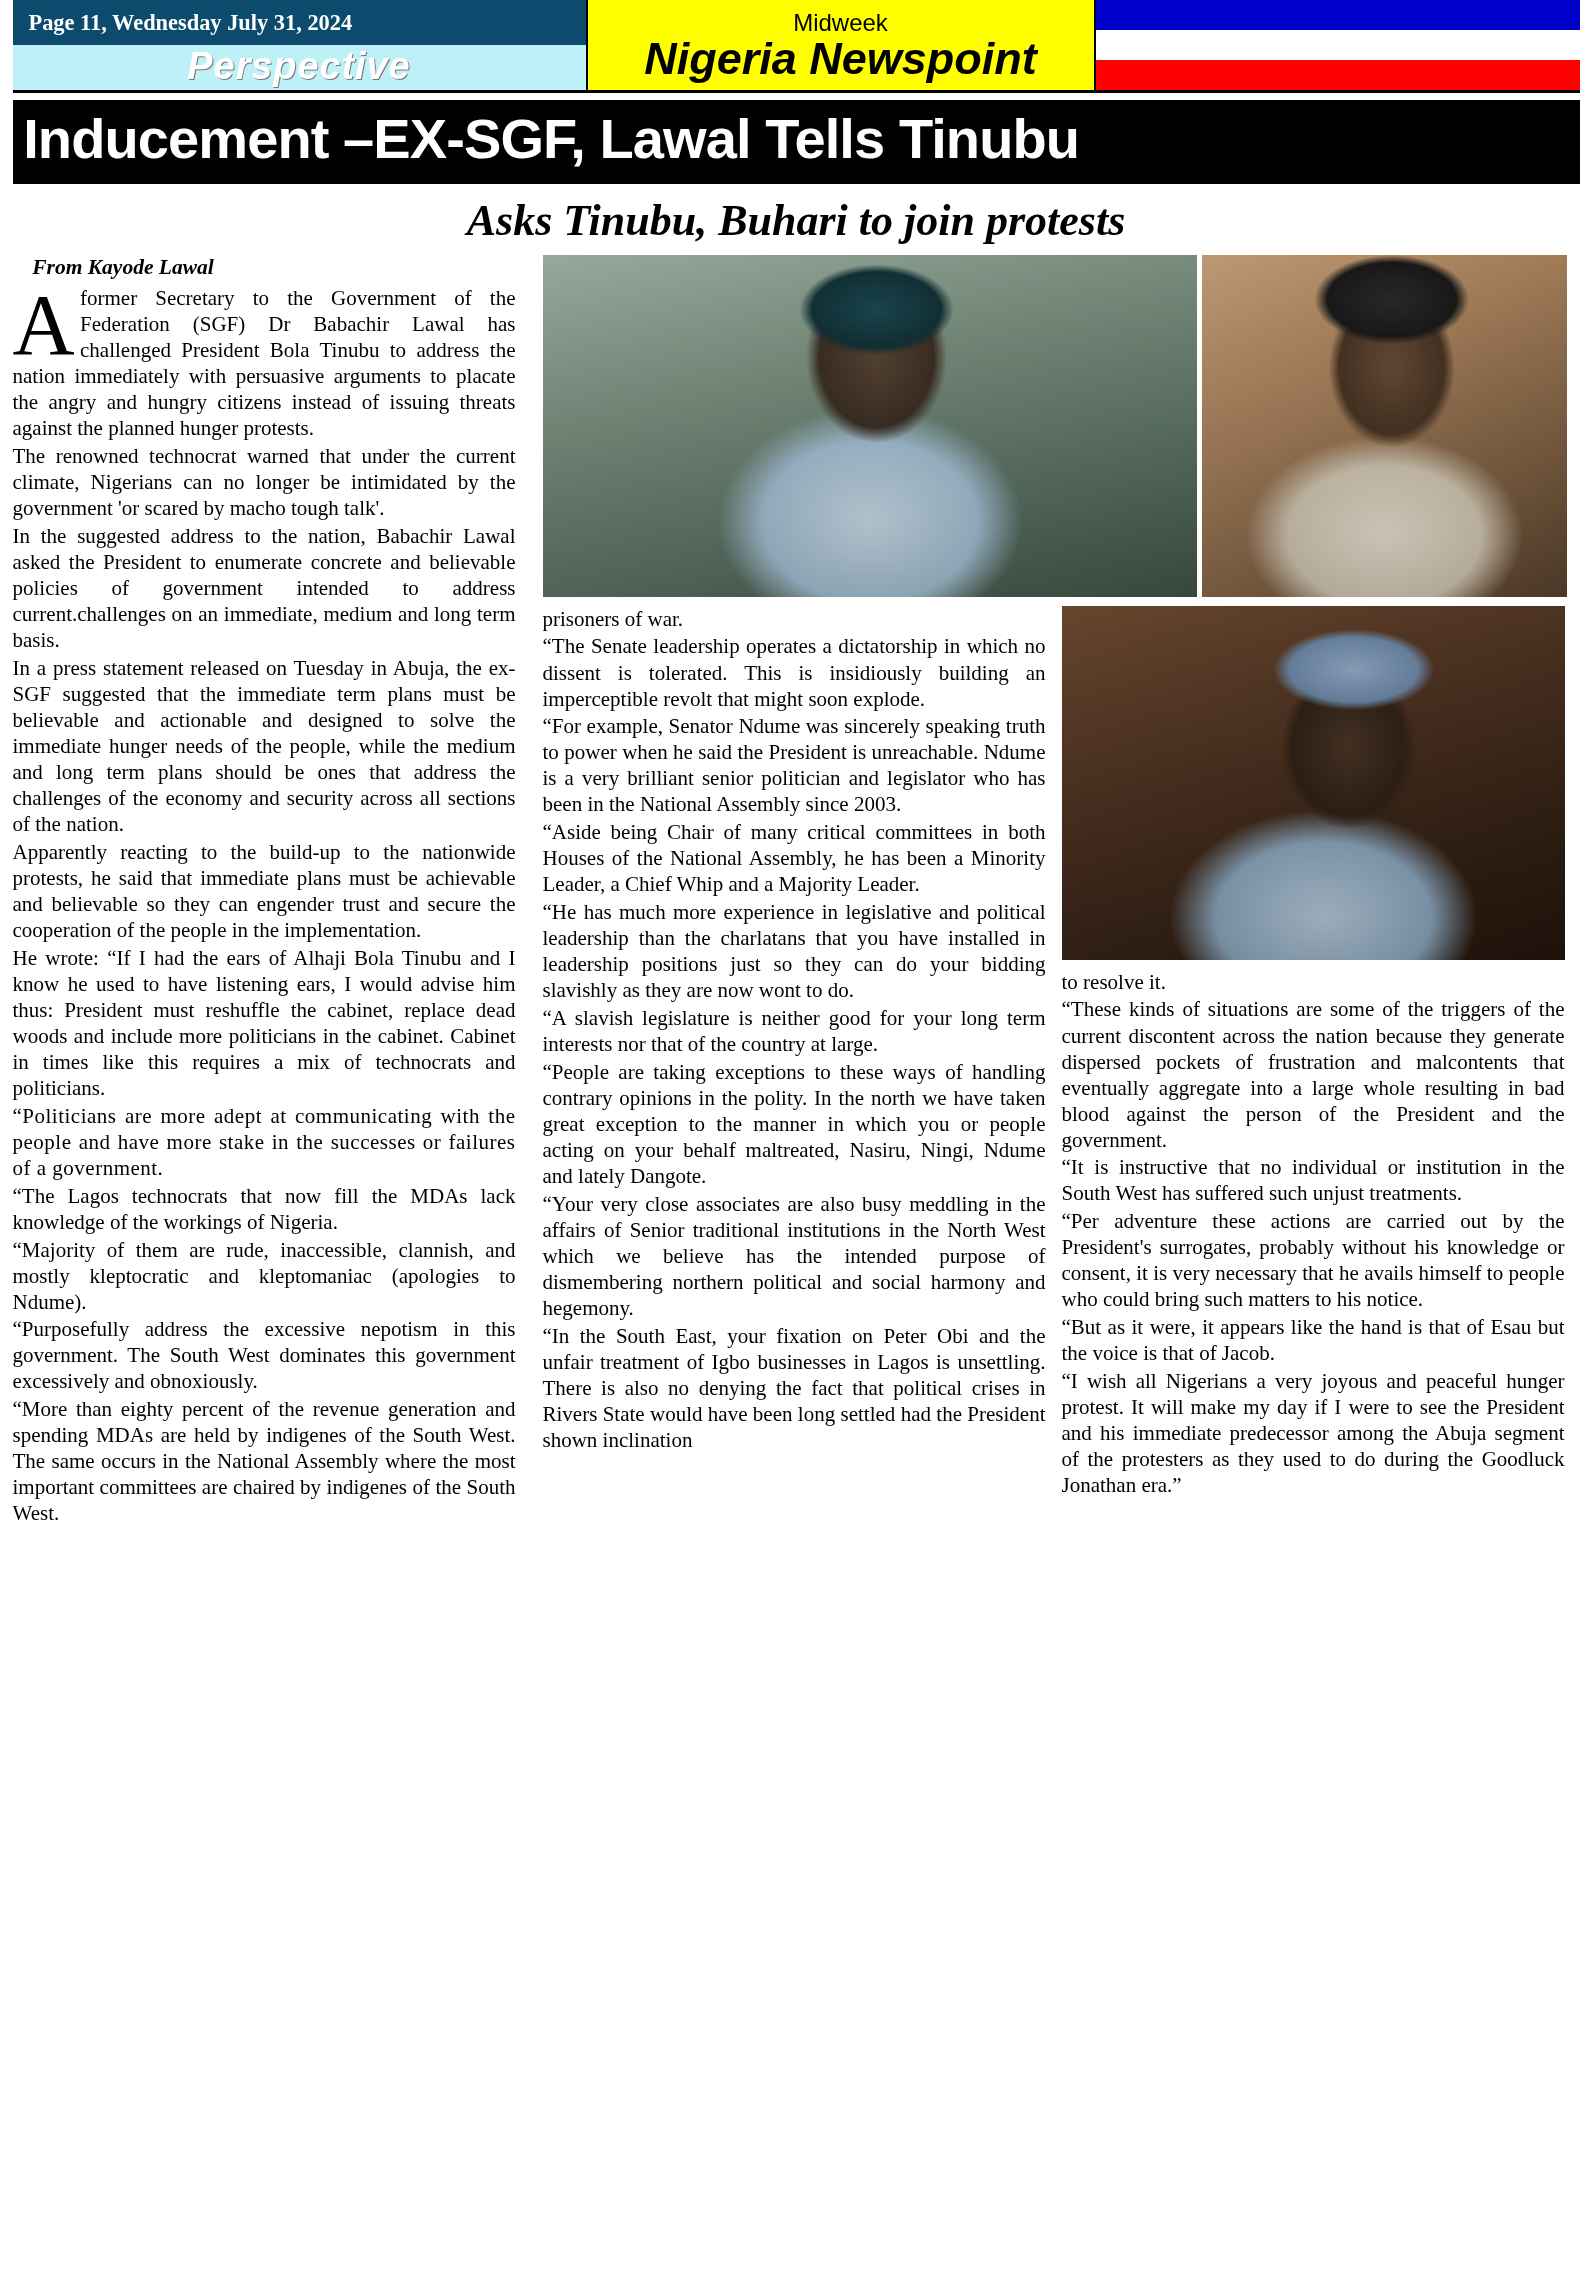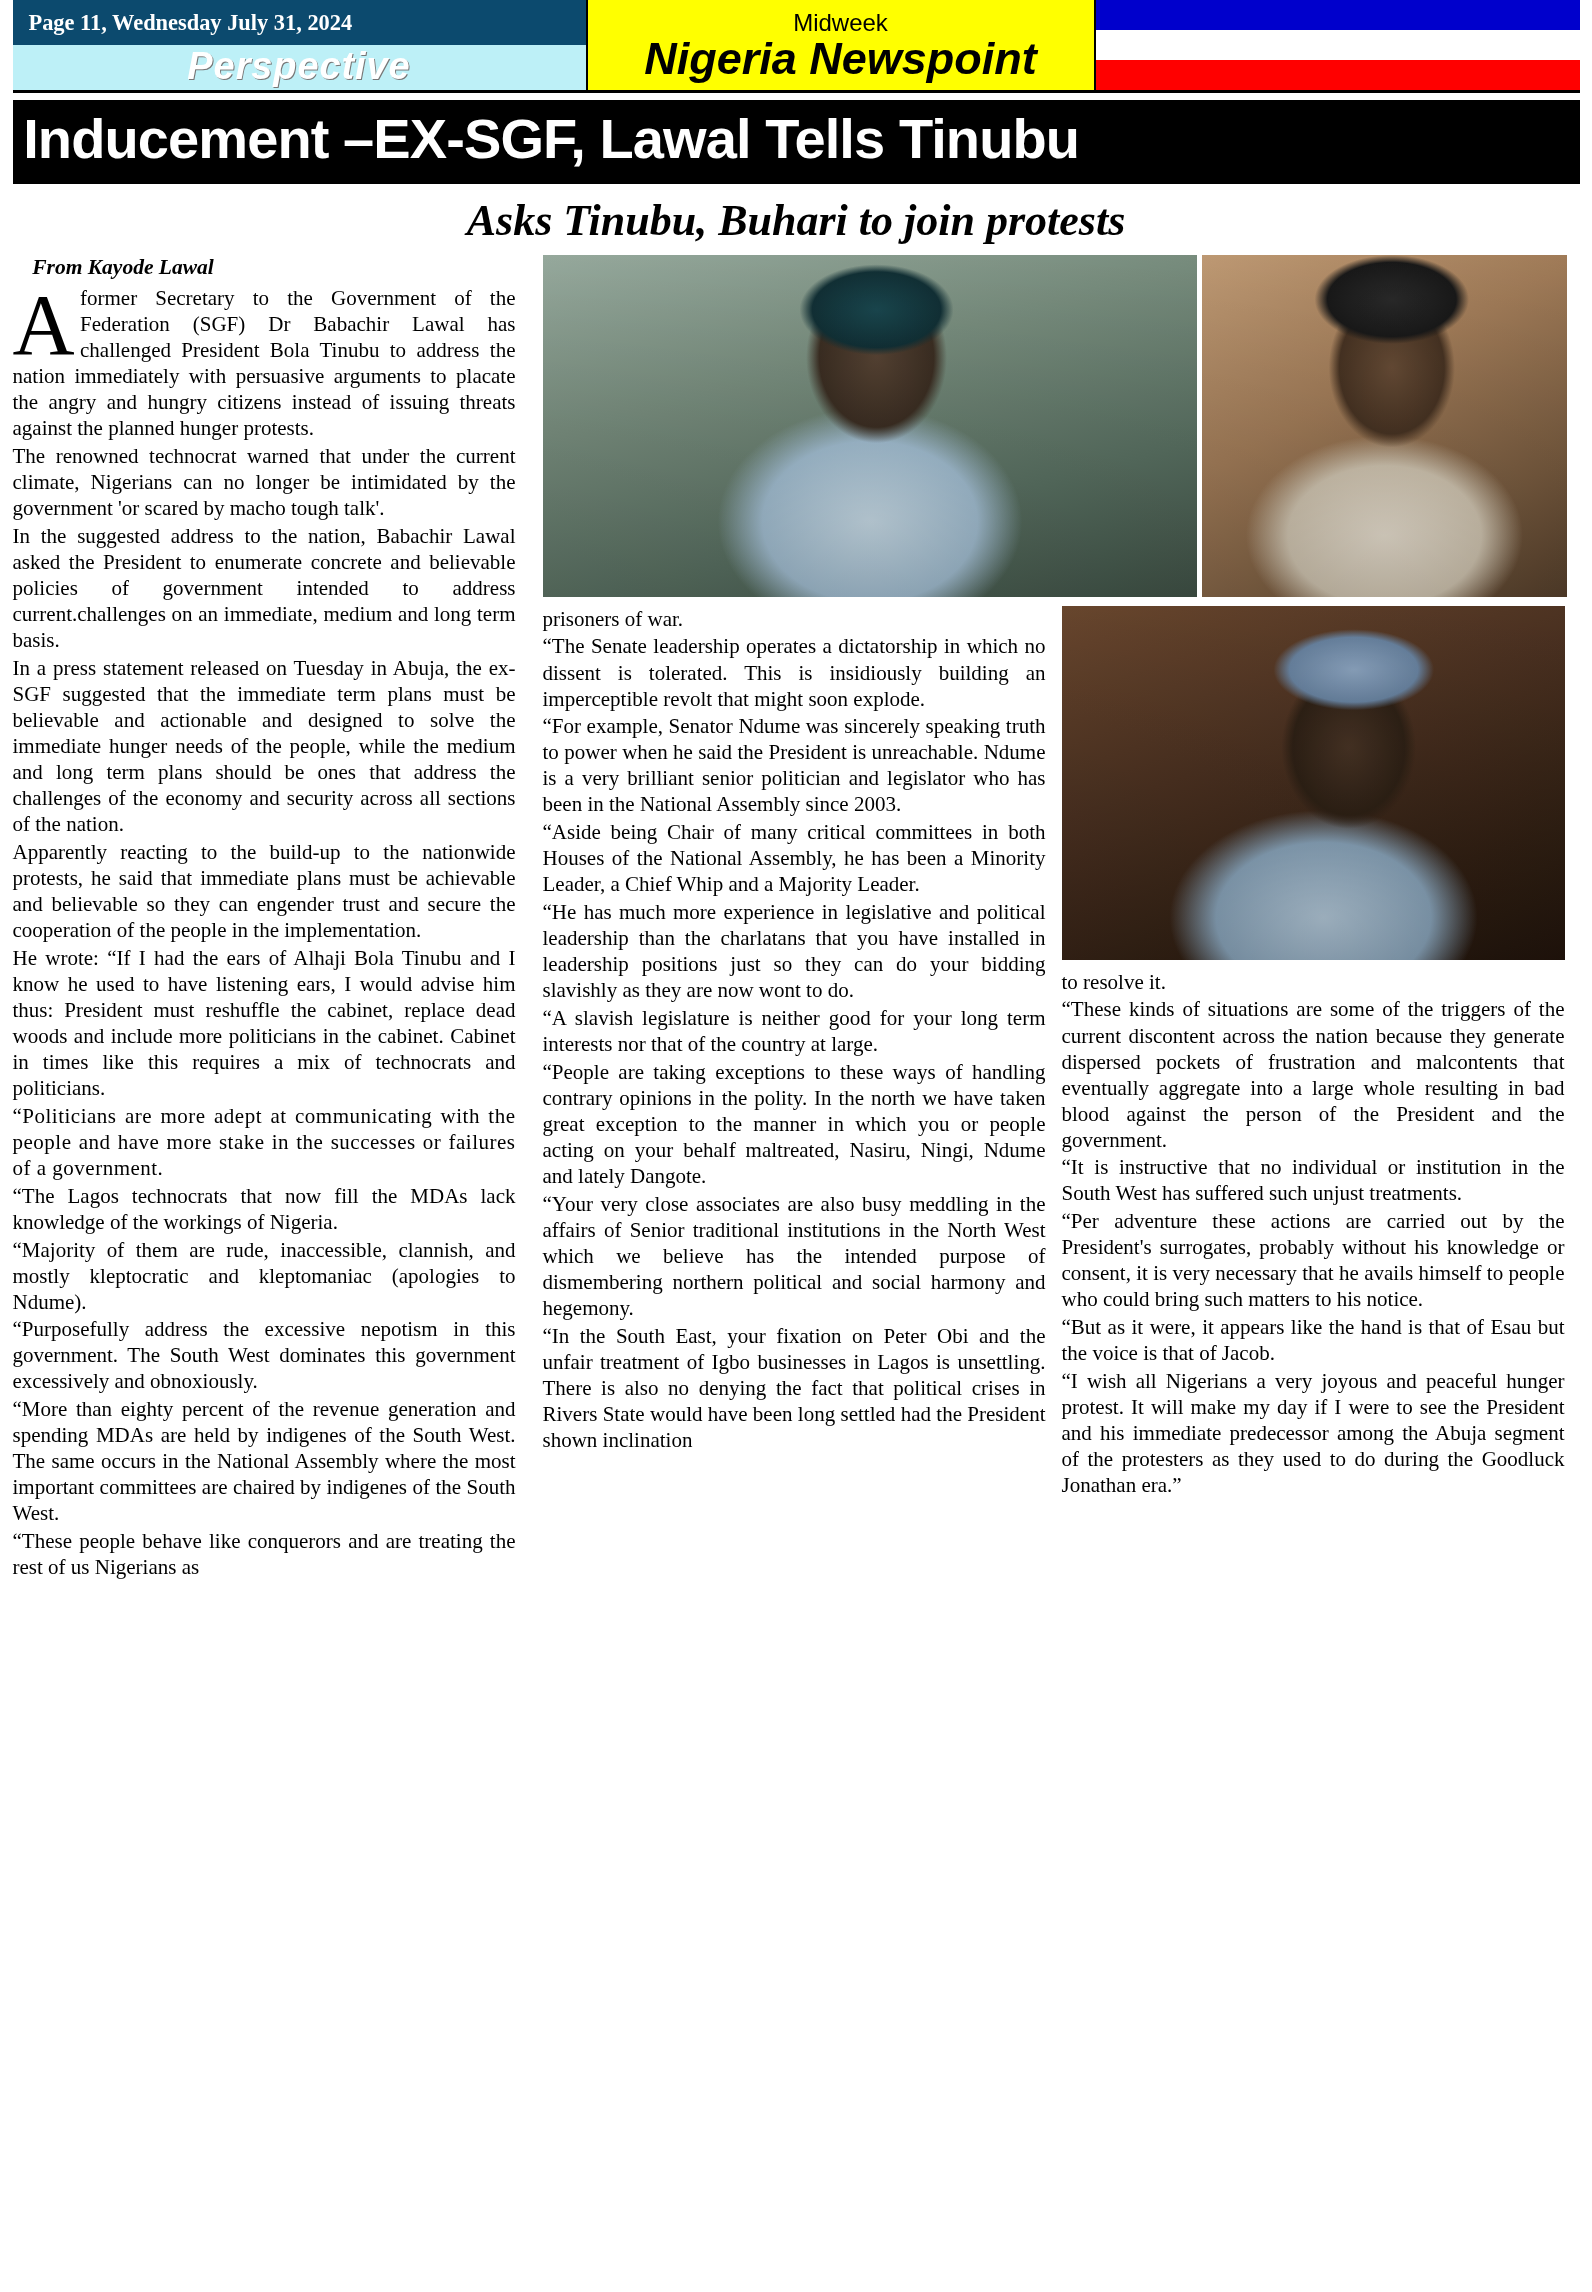--- a/index.html
+++ b/index.html
@@ -238,21 +238,20 @@
         <p>The renowned technocrat warned that under the current climate, Nigerians can no longer be intimidated by the government 'or scared by macho tough talk'.</p>
         <p>In the suggested address to the nation, Babachir Lawal asked the President to enumerate concrete and believable policies of government intended to address current.challenges on an immediate, medium and long term basis.</p>
         <p>In a press statement released on Tuesday in Abuja, the ex-SGF suggested that the immediate term plans must be believable and actionable and designed to solve the immediate hunger needs of the people, while the medium and long term plans should be ones that address the challenges of the economy and security across all sections of the nation.</p>
         <p>Apparently reacting to the build-up to the nationwide protests, he said that immediate plans must be achievable and believable so they can engender trust and secure the cooperation of the people in the implementation.</p>
         <p>He wrote: “If I had the ears of Alhaji Bola Tinubu and I know he used to have listening ears, I would advise him thus: President must reshuffle the cabinet, replace dead woods and include more politicians in the cabinet. Cabinet in times like this requires a mix of technocrats and politicians.</p>
         <p class="tight">“Politicians are more adept at communicating with the people and have more stake in the successes or failures of a government.</p>
         <p>“The Lagos technocrats that now fill the MDAs lack knowledge of the workings of Nigeria.</p>
         <p>“Majority of them are rude, inaccessible, clannish, and mostly kleptocratic and kleptomaniac (apologies to Ndume).</p>
         <p>“Purposefully address the excessive nepotism in this government. The South West dominates this government excessively and obnoxiously.</p>
         <p>“More than eighty percent of the revenue generation and spending MDAs are held by indigenes of the South West. The same occurs in the National Assembly where the most important committees are chaired by indigenes of the South West.</p>
-        <p>“These people behave like conquerors and are treating the rest of us Nigerians as</p>
       </div>
     </div>
 
     <div style="width:1025px;">
 
       <div class="photo-row">
         <div class="photo photo-tinubu p-tinubu"></div>
         <div class="photo photo-shettima p-shettima"></div>
       </div>
 

